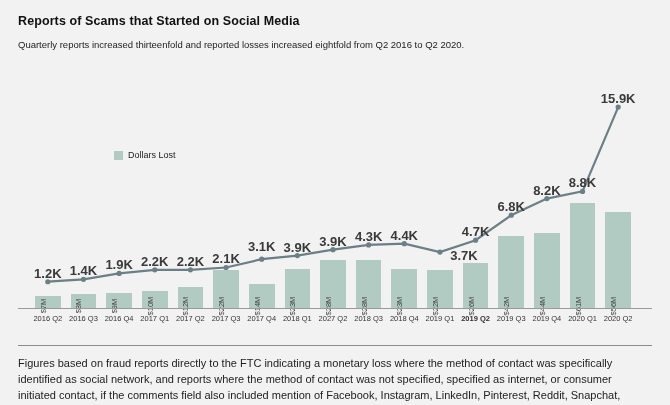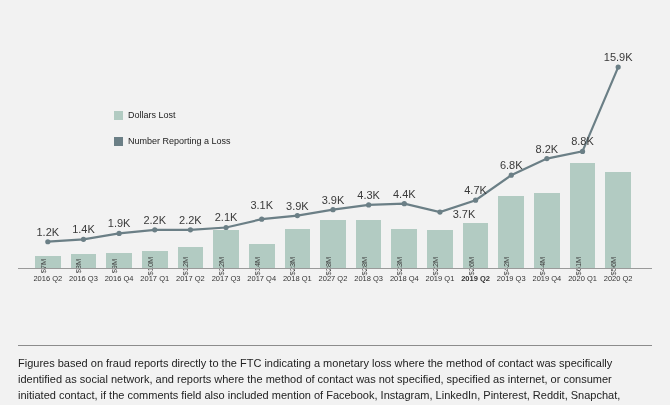--- a/index.html
+++ b/index.html
@@ -81,22 +81,22 @@
   .line-svg {
     position: absolute;
     left: 0;
     top: 0;
     width: 634px;
     height: 252px;
     overflow: visible;
   }
   .point-label {
     position: absolute;
-    font-size: 11px;
-    font-weight: normal;
+    font-size: 13px;
+    font-weight: bold;
     color: #3a3a3a;
     text-align: center;
     white-space: nowrap;
   }
   .axis-line {
     position: absolute;
     left: 0;
     top: 252px;
     width: 634px;
     height: 1px;
@@ -132,31 +132,29 @@
     font-size: 11px;
     line-height: 1.45;
     color: #222222;
   }
 </style>
 </head>
 <body>
 
 <div class="page">
 
+  <div class="title">Reports of Scams that Started on Social Media</div>
+  <div class="subtitle">Quarterly reports increased thirteenfold and reported losses increased eightfold from Q2 2016 to Q2 2020.</div>
 
   <div class="chart-area">
 
     <div class="legend">
       <div class="legend-row">
         <span class="legend-swatch" style="background:#b2cbc2"></span>
         <span>Dollars Lost</span>
-      </div>
-      <div class="legend-row">
-        <span class="legend-swatch" style="background:#6b7f86"></span>
-        <span>Number Reporting a Loss</span>
       </div>
     </div>
 
     <div class="plot" id="plot">
       <svg class="line-svg" id="line-svg" viewBox="0 0 634 252" preserveAspectRatio="none">
           <path d="M29.8 225.7 L65.5 223.4 L101.1 217.4 L136.8 213.9 L172.4 213.9 L208.1 211.5 L243.7 203.2 L279.4 199.6 L315.0 193.7 L350.6 188.9 L386.3 187.7 L421.9 196.0 L457.6 184.2 L493.2 159.2 L528.9 142.6 L564.5 135.4 L600.2 51.1" fill="none" stroke="#6b7f86" stroke-width="2.2"></path>
           <circle cx="29.823529411764707" cy="225.74117647058824" r="2.6" fill="#6b7f86"></circle>
           <circle cx="65.47058823529412" cy="223.36470588235295" r="2.6" fill="#6b7f86"></circle>
           <circle cx="101.11764705882354" cy="217.42352941176472" r="2.6" fill="#6b7f86"></circle>
           <circle cx="136.76470588235293" cy="213.85882352941175" r="2.6" fill="#6b7f86"></circle>

